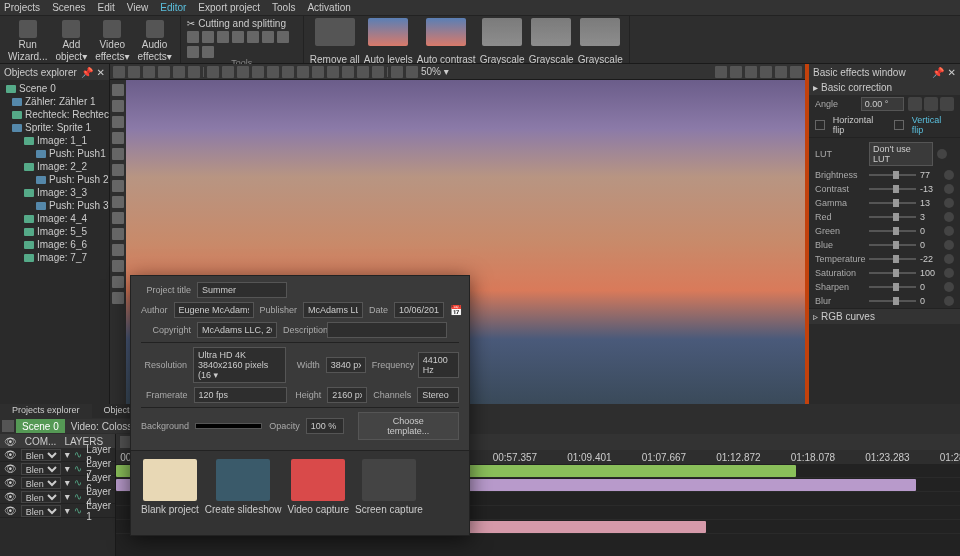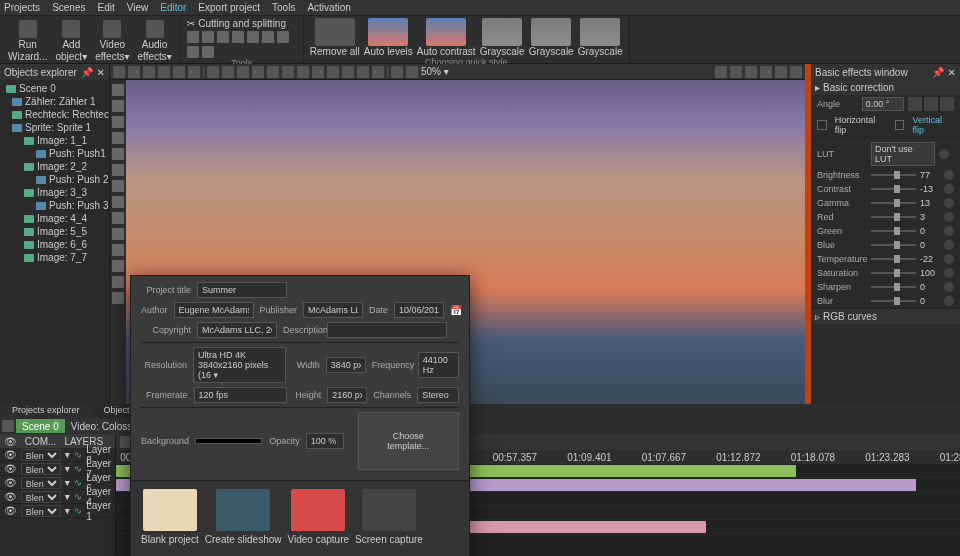--- a/index.html
+++ b/index.html
@@ -7,40 +7,40 @@
 .menubar { display:flex; background:#333; height:16px; padding:0 4px; gap:12px; align-items:center; border-bottom:1px solid #222; }
 .menubar span { cursor:pointer; }
 .menubar .active { color:#5bc0de; }
 .ribbon { display:flex; background:#2e2e2e; height:48px; border-bottom:1px solid #1a1a1a; }
 .ribbon-group { display:flex; flex-direction:column; align-items:center; padding:2px 6px; border-right:1px solid #222; }
 .ribbon-top { display:flex; gap:4px; align-items:center; flex:1; }
 .ribbon-label { font-size:9px; color:#888; }
 .ribbon-btn { display:flex; flex-direction:column; align-items:center; gap:1px; cursor:pointer; padding:2px; }
 .ribbon-btn .ic { width:18px; height:18px; background:#555; border-radius:2px; }
 .thumb { width:40px; height:28px; background:linear-gradient(#5a7fb5,#d97a6a); border-radius:2px; }
-.thumb-wrap { display:flex; flex-direction:column; align-items:center; gap:0; cursor:pointer; }
+.thumb-wrap { display:flex; flex-direction:column; align-items:center; gap:8px; cursor:pointer; }
 .tool-icons { display:flex; gap:3px; flex-wrap:wrap; max-width:110px; align-items:center; }
 .tool-icons .ti { width:12px; height:12px; background:#666; border-radius:1px; }
 .main { display:flex; height:340px; }
 .left-panel { width:110px; background:#2a2a2a; display:flex; flex-direction:column; border-right:1px solid #1a1a1a; }
 .panel-title { background:#333; padding:2px 4px; display:flex; justify-content:space-between; align-items:center; height:16px; }
 .tree { padding:2px; overflow:auto; flex:1; }
 .tree-item { display:flex; align-items:center; gap:3px; padding:1px 0 1px 4px; cursor:pointer; white-space:nowrap; }
 .tree-item.l1 { padding-left:10px; } .tree-item.l2 { padding-left:22px; } .tree-item.l3 { padding-left:34px; }
 .tree-ic { width:10px; height:8px; background:#5a8; border-radius:1px; flex-shrink:0; }
 .tree-ic.b { background:#58a; }
 .toolbar-row { display:flex; background:#333; height:16px; align-items:center; gap:3px; padding:0 3px; border-bottom:1px solid #1a1a1a; }
 .toolbar-row .tb { width:12px; height:12px; background:#555; border-radius:1px; cursor:pointer; }
 .toolbar-row .sep { width:1px; height:10px; background:#555; }
 .center { flex:1; display:flex; flex-direction:column; position:relative; }
 .side-tools { width:16px; background:#2e2e2e; display:flex; flex-direction:column; gap:4px; padding:4px 2px; }
 .side-tools .st { width:12px; height:12px; background:#666; border-radius:1px; cursor:pointer; }
 .canvas-area { flex:1; display:flex; }
 .canvas { flex:1; background:linear-gradient(180deg,#6b5d8a 0%,#8b7aa8 15%,#b89582 30%,#c88a6a 50%,#d97a5a 65%,#4a5a7a 80%,#3a4a5a 100%); position:relative; }
-.right-panel { width:155px; background:#2a2a2a; border-left:6px solid #c2410c; display:flex; flex-direction:column; }
+.right-panel { width:155px; background:#2a2a2a; border-left:4px solid #c2410c; display:flex; flex-direction:column; }
 .section-head { background:#333; padding:2px 4px; font-size:9px; display:flex; align-items:center; gap:3px; }
 .prop-row { display:flex; align-items:center; padding:2px 6px; gap:4px; }
 .prop-label { width:50px; font-size:9px; color:#aaa; }
 .slider { flex:1; height:2px; background:#555; position:relative; }
 .slider-thumb { position:absolute; width:6px; height:8px; background:#999; top:-3px; left:50%; }
 .prop-val { width:20px; font-size:9px; text-align:left; }
 .reset-ic { width:10px; height:10px; background:#444; border-radius:50%; cursor:pointer; }
 .spinner { background:#3a3a3a; border:1px solid #555; padding:1px 3px; font-size:9px; width:50px; }
 .bottom { display:flex; height:150px; background:#2a2a2a; }
 .bot-left { width:144px; border-right:1px solid #1a1a1a; display:flex; flex-direction:column; }
@@ -61,21 +61,21 @@
 .scene-tab { background:#595; color:#fff; padding:2px 6px; height:14px; display:flex; align-items:center; }
 .vid-tab { background:#333; padding:2px 6px; height:14px; display:flex; align-items:center; }
 
 .modal { position:absolute; left:130px; top:275px; width:340px; background:#3a3a3a; border:1px solid #222; box-shadow:0 4px 20px rgba(0,0,0,.6); z-index:100; }
 .modal-title { background:#2e2e2e; text-align:center; padding:3px; position:relative; }
 .modal-close { position:absolute; right:6px; top:2px; cursor:pointer; }
 .modal-body { padding:6px 10px; }
 .mrow { display:flex; align-items:center; gap:6px; margin-bottom:4px; }
 .mlabel { width:50px; text-align:right; font-size:9px; color:#aaa; }
 .minput { background:#2e2e2e; border:1px solid #555; padding:2px 4px; font-size:9px; color:#ccc; }
-.mbtn { background:#444; border:1px solid #555; padding:18px 14px; font-size:9px; cursor:pointer; }
+.mbtn { background:#444; border:1px solid #555; padding:3px 14px; font-size:9px; cursor:pointer; }
 .templates { display:flex; gap:6px; padding:8px 10px; background:#333; border-top:1px solid #222; }
 .tmpl { display:flex; flex-direction:column; align-items:center; gap:3px; cursor:pointer; }
 .tmpl-thumb { width:54px; height:42px; border-radius:2px; }
 .t1{background:#e8d8b5;} .t2{background:#3a5a6a;} .t3{background:#4abfbf;} .t4{background:#d94a4a;} .t5{background:#444;}
 .modal-foot { display:flex; justify-content:flex-end; gap:6px; padding:6px 10px; background:#333; }
 .check { width:10px; height:10px; border:1px solid #666; display:inline-block; }
 .angle-btns { display:flex; gap:2px; }
 .angle-btns .ab { width:14px; height:14px; background:#444; border-radius:2px; cursor:pointer; }
 </style>
 </head>

